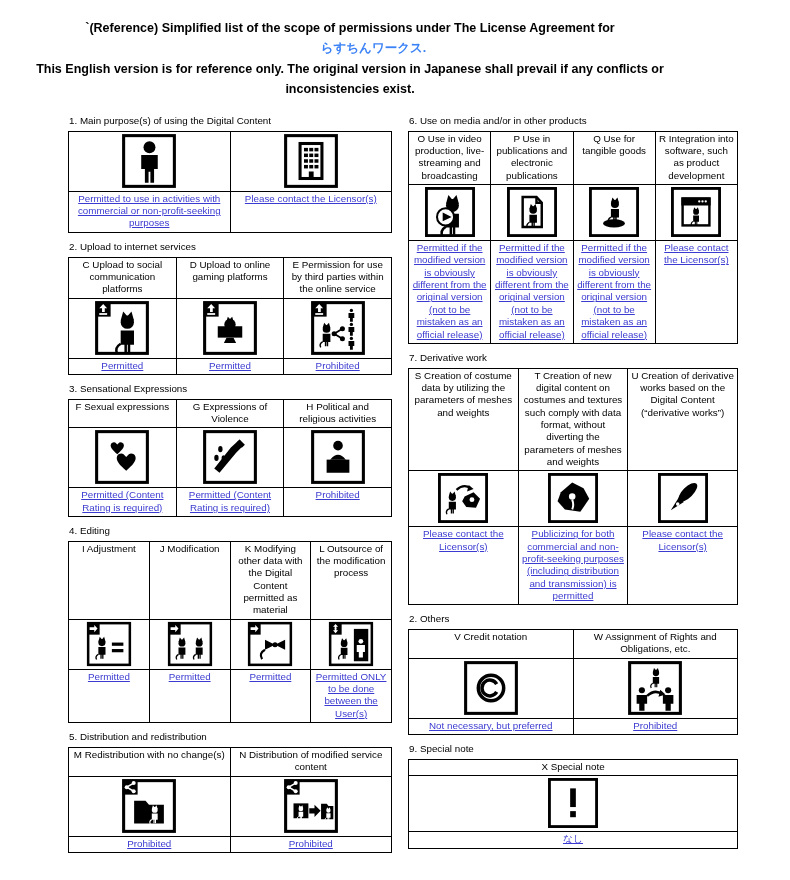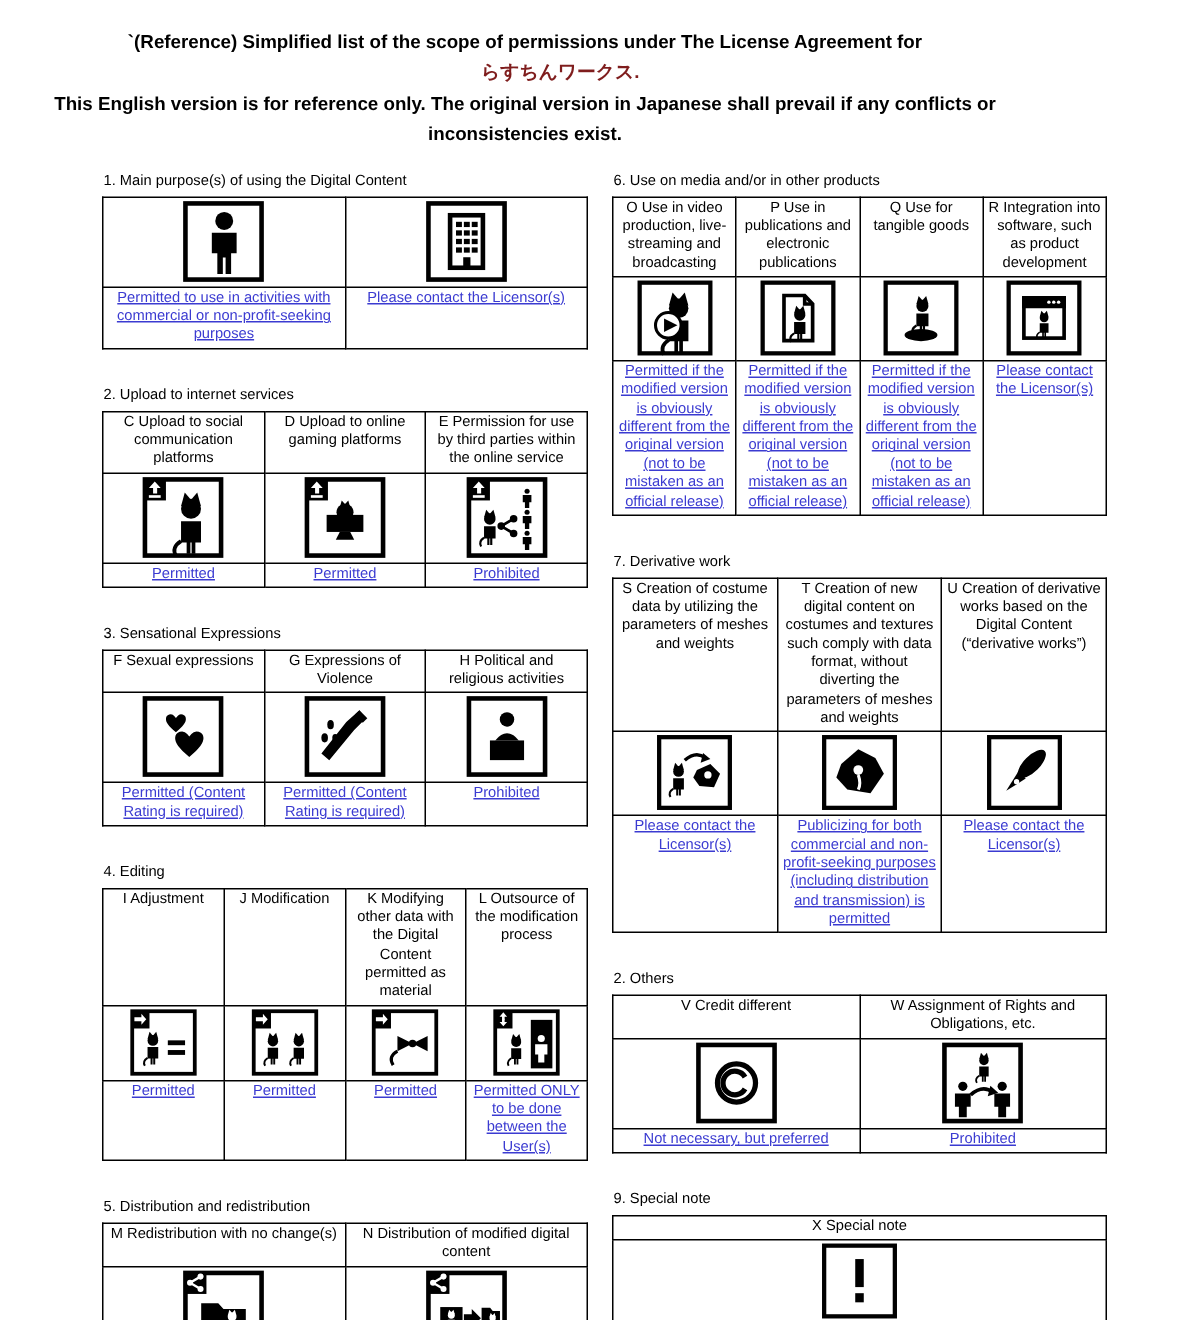--- a/index.html
+++ b/index.html
@@ -1,23 +1,23 @@
 <!DOCTYPE html>
 <html><head>
 <meta charset="utf-8">
 <style>
   html,body{margin:0;padding:0;background:#fff;}
   body{width:790px;height:880px;font-family:"Liberation Sans",sans-serif;color:#000;overflow:hidden;}
   .page{position:relative;width:690px;height:880px;}
   .title-block{width:700px;margin:0 auto;padding-top:18px;text-align:center;font-weight:bold;font-size:12.5px;line-height:1.62;}
-  .title-accent{color:#7f1d1d;margin-left:47px;}
+  .title-accent{color:#3b82f6;margin-left:47px;}
   .columns{display:flex;margin-left:68px;margin-top:16px;gap:16px;align-items:flex-start;}
   .col-left{width:324px;flex:0 0 auto;}
   .col-right{width:330px;flex:0 0 auto;}
-  .section{margin-bottom:25px;}
+  .section{margin-bottom:8px;}
   .section-title{font-size:9.8px;margin:0 0 3px 1px;line-height:1.3;}
   table.perm-table{border-collapse:collapse;width:100%;table-layout:fixed;}
   table.perm-table td{border:1px solid #000;font-size:9.8px;line-height:1.26;padding:1px 3px 2px 3px;text-align:center;vertical-align:top;word-wrap:break-word;}
   td.icon-cell{vertical-align:middle;padding:5px 2px;}
   .picto{display:block;margin:0 auto;width:56px;height:56px;}
   .sz-small .picto{width:46px;height:46px;}
   .sz-mid .picto{width:52px;height:52px;}
   .status{color:#3b3bd1;text-decoration:underline;cursor:pointer;}
   .picto polygon,.picto rect,.picto circle,.picto path,.picto ellipse{fill:#000;}
   .picto [fill="none"]{fill:none;}
@@ -281,21 +281,21 @@
         </tbody>
           </table>
       </div>
 
       <div class="section">
         <div class="section-title">5. Distribution and redistribution</div>
         <table class="perm-table">
           <tbody>
               <tr>
             <td>M Redistribution with no change(s)</td>
-            <td>N Distribution of modified digital content</td>
+            <td>N Distribution of modified service content</td>
           </tr>
           <tr>
             <td class="icon-cell">
               <svg class="picto" viewBox="0 0 64 64">
                     <use href="#d-box"></use>
                     <path d="M15 26 h13 l4 4.5 h17 v21.5 H15 z"></path>
                     <g class="whitefig">
                       <use href="#d-cat" transform="translate(31,31) scale(0.42)"></use>
                     </g>
                     <use href="#d-shareW" transform="translate(2,2)"></use>
@@ -429,21 +429,21 @@
           </tr>
         </tbody>
           </table>
       </div>
 
       <div class="section">
         <div class="section-title">2. Others</div>
         <table class="perm-table">
           <tbody>
               <tr>
-            <td>V Credit different</td>
+            <td>V Credit notation</td>
             <td>W Assignment of Rights and Obligations, etc.</td>
           </tr>
           <tr>
             <td class="icon-cell">
               <svg class="picto" viewBox="0 0 64 64">
                     <use href="#d-box"></use>
                     <circle cx="32" cy="32" r="14.5" fill="none" stroke="#000" stroke-width="4"></circle>
                     <path d="M38.5 27.5 a9 9 0 1 0 0 9" fill="none" stroke="#000" stroke-width="4"></path>
                   </svg>
             </td>

